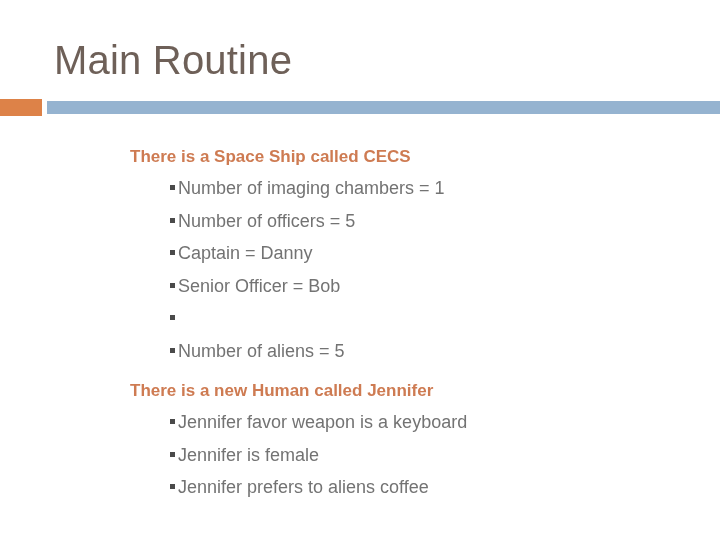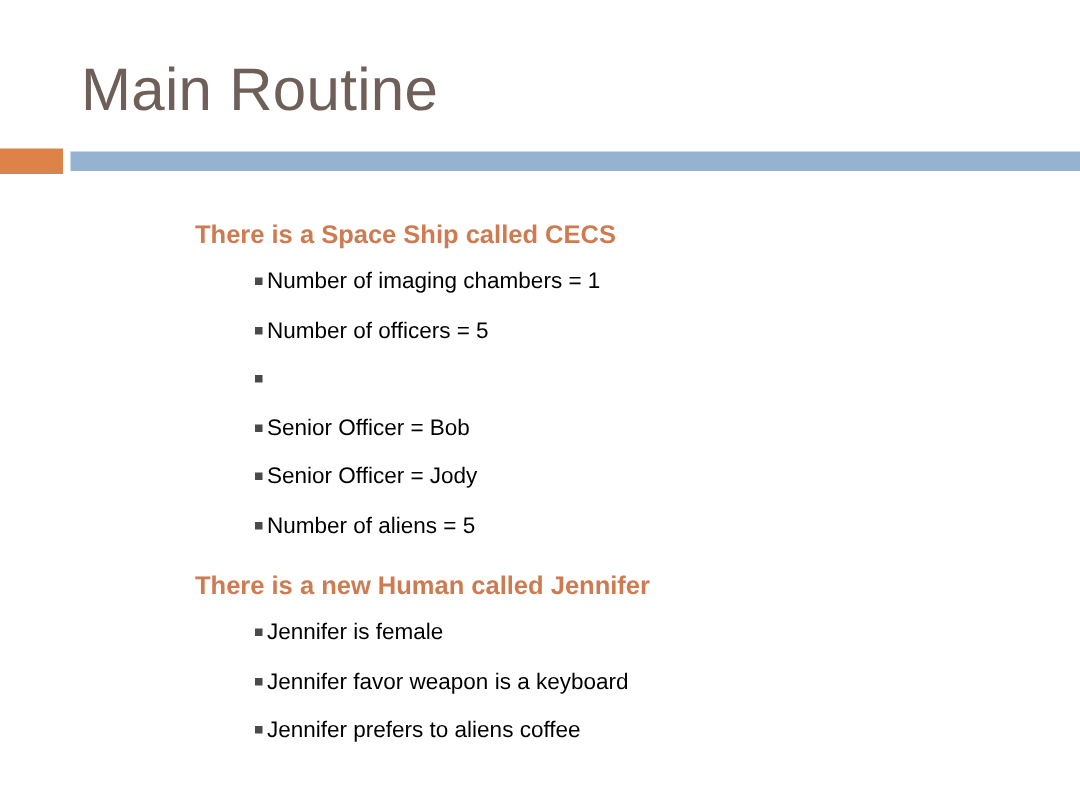--- a/index.html
+++ b/index.html
@@ -79,22 +79,22 @@
   .bullet-list {
     list-style: none;
     margin: 0;
     padding: 0;
   }
   .bullet-item {
     position: relative;
     padding: 0 0 0 170px;
     height: 32.5px;
     line-height: 32.5px;
-    font-size: 15px;
-    color: #000000;
+    font-size: 18px;
+    color: #737373;
     white-space: nowrap;
   }
   .bullet-marker {
     position: absolute;
     left: 170px;
     top: 0;
     width: 7px;
     height: 32.5px;
     line-height: 32.5px;
     font-size: 15px;
@@ -132,46 +132,46 @@
         <li class="bullet-item">
           <span class="bullet-marker"></span>
           <span class="bullet-text">Number of imaging chambers = 1</span>
         </li>
         <li class="bullet-item">
           <span class="bullet-marker"></span>
           <span class="bullet-text">Number of officers = 5</span>
         </li>
         <li class="bullet-item">
           <span class="bullet-marker"></span>
+          <span class="bullet-text">Captain = Danny</span>
         </li>
         <li class="bullet-item">
           <span class="bullet-marker"></span>
           <span class="bullet-text">Senior Officer = Bob</span>
         </li>
         <li class="bullet-item">
           <span class="bullet-marker"></span>
-          <span class="bullet-text">Senior Officer = Jody</span>
         </li>
         <li class="bullet-item">
           <span class="bullet-marker"></span>
           <span class="bullet-text">Number of aliens = 5</span>
         </li>
       </ul>
     </section>
 
     <section class="group">
       <h2 class="group-heading">There is a new Human called Jennifer</h2>
       <ul class="bullet-list">
         <li class="bullet-item">
           <span class="bullet-marker"></span>
-          <span class="bullet-text">Jennifer is female</span>
+          <span class="bullet-text">Jennifer favor weapon is a keyboard</span>
         </li>
         <li class="bullet-item">
           <span class="bullet-marker"></span>
-          <span class="bullet-text">Jennifer favor weapon is a keyboard</span>
+          <span class="bullet-text">Jennifer is female</span>
         </li>
         <li class="bullet-item">
           <span class="bullet-marker"></span>
           <span class="bullet-text">Jennifer prefers to aliens coffee</span>
         </li>
       </ul>
     </section>
 
   </div>
 </div>

